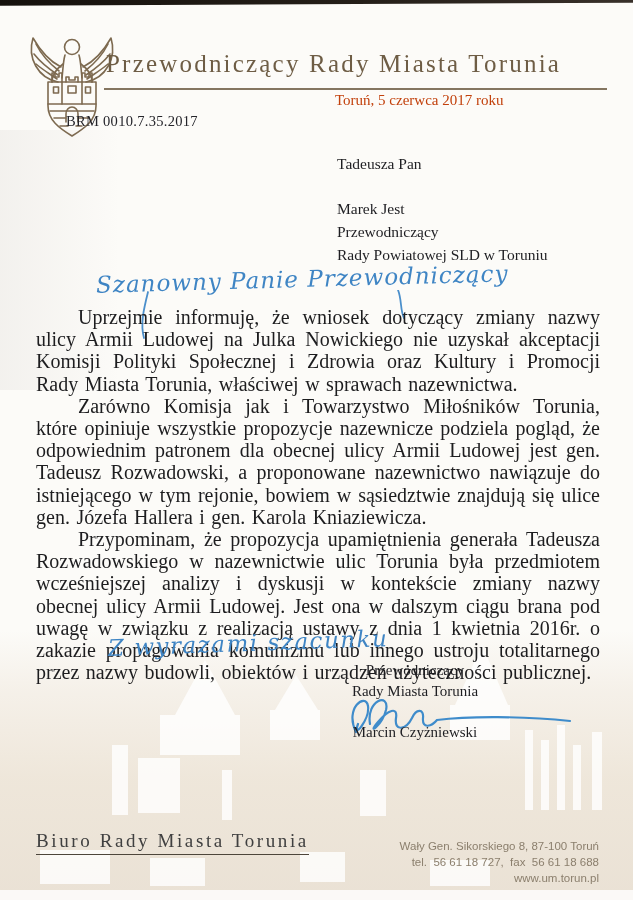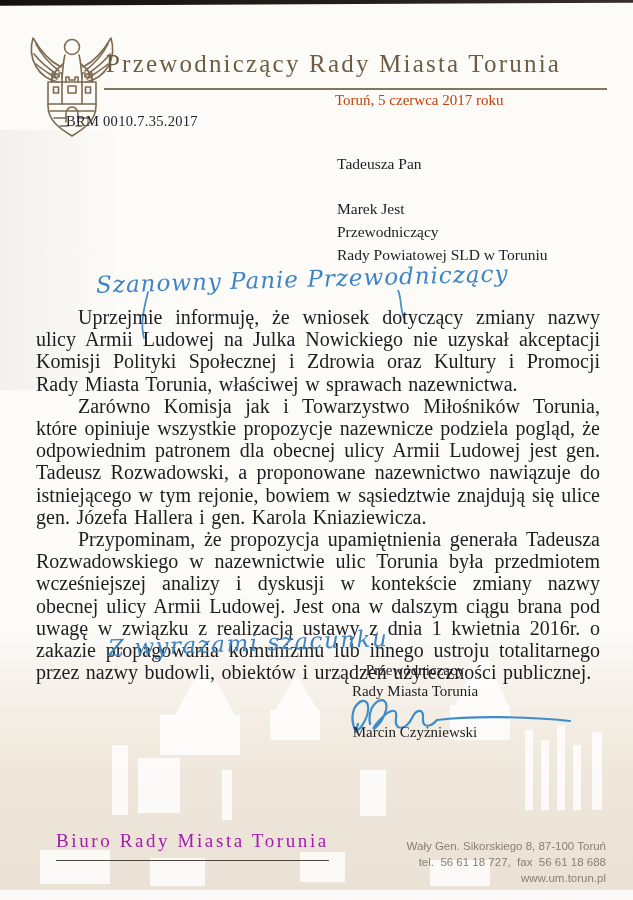--- a/index.html
+++ b/index.html
@@ -44,22 +44,22 @@
 
   
   .sig-block{position:absolute;left:330px;top:660px;width:170px;text-align:center;
     font-size:15px;line-height:21px;color:#1e1e22;}
   .sig-scribble{position:absolute;left:338px;top:690px;width:240px;height:55px;}
   .sig-name{position:absolute;left:330px;top:724px;width:170px;text-align:center;
     font-size:15px;color:#1e1e22;}
 
   
   .footer-office{position:absolute;left:36px;top:830px;font-size:19px;letter-spacing:2.6px;
-    color:#a21caf;padding-bottom:8px;border-bottom:1.5px solid #4d463b;white-space:nowrap;margin-left:20px;}
-  .contact{position:absolute;right:27px;top:838px;text-align:right;
+    color:#404040;padding-bottom:2px;border-bottom:1.5px solid #4d463b;white-space:nowrap;}
+  .contact{position:absolute;right:34px;top:838px;text-align:right;
     font-family:"Liberation Sans",sans-serif;font-size:11.5px;line-height:16px;color:#8b7f6d;}
   .contact div{white-space:pre;}
 </style>
 </head>
 <body>
 
 <div class="page">
 
   <div class="scan-edge"></div>
   <div class="scan-shadow"></div>

